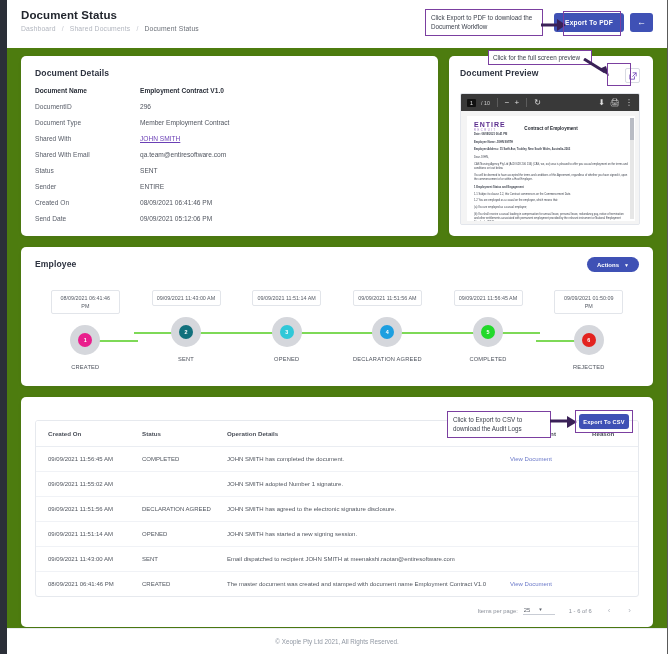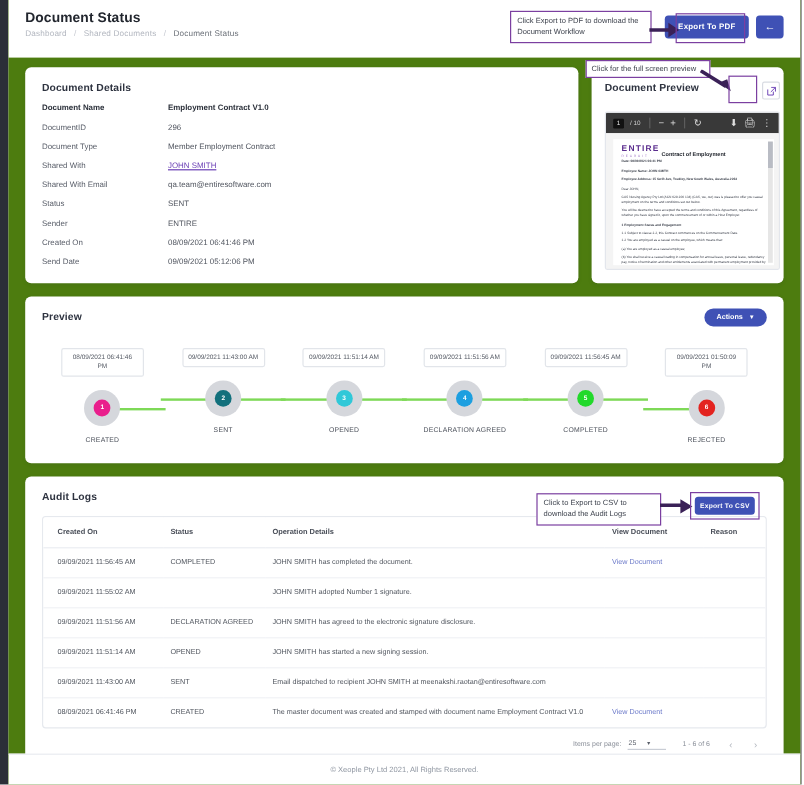--- a/index.html
+++ b/index.html
@@ -91,22 +91,22 @@
     background: #ffffff;
     border-radius: 5px;
     box-shadow: 0 1px 3px rgba(40,45,60,.10);
   }
   .card-title {
     font-size: 8.6px; font-weight: bold; color: #2e3340; letter-spacing: .1px;
   }
 
   
   .row1 { display: flex; padding: 8px 14px 0 14px; gap: 11px; }
-  .details-card { width: 461px; padding: 12px 14px 14px 14px; }
-  .preview-card { flex: 1; padding: 12px 3px 10px 11px; position: relative; }
+  .details-card { width: 417px; padding: 12px 14px 14px 14px; }
+  .preview-card { flex: 1; padding: 12px 13px 10px 11px; position: relative; }
 
   .dl-row { display: flex; margin-top: 9px; }
   .dl-row:first-of-type { margin-top: 12px; }
   .dl-label {
     width: 105px; flex: none;
     font-size: 6.6px; color: #585d68;
   }
   .dl-label.strong { font-weight: bold; color: #2b303a; }
   .dl-value { font-size: 6.6px; color: #50555f; }
   .dl-value.strong { font-weight: bold; color: #2b303a; }
@@ -384,21 +384,21 @@
     </div>
 
     <div class="anno" style="left:481px; top:50px; width:104px; padding:2px 4px;">Click for the full screen preview</div>
     <svg class="anno-arrow" style="left:575px; top:58px;" width="32" height="20" viewBox="0 0 32 20">
       <path d="M2 1 L23 14" stroke="#3a2157" stroke-width="3" fill="none"></path>
       <path d="M17 11 L27 18 L24 8 Z" fill="#3a2157"></path>
     </svg>
     <div class="anno-hl" style="left:600px; top:63px; width:24px; height:23px;"></div>
 
     <div class="card wf-card">
-      <div class="card-title">Preview</div>
+      <div class="card-title">Employee</div>
       <button class="actions-btn">
         <span>Actions</span>
         <span style="font-size:5px;">▼</span>
       </button>
 
       <div class="wf-track">
         <div class="wf-step">
           <div class="wf-time">08/09/2021 06:41:46 PM</div>
           <div class="wf-node-row">
             <div class="wf-line" style="left:50%; right:-2px;"></div>
@@ -460,21 +460,20 @@
             <div class="wf-ring">
               <div class="wf-dot" style="background:#e3231f;">6</div>
             </div>
           </div>
           <div class="wf-label">REJECTED</div>
         </div>
       </div>
     </div>
 
     <div class="card audit-card">
-      <div class="card-title">Audit Logs</div>
 
       <div class="table-box">
         <table class="audit">
           <thead>
             <tr>
               <th class="c-created">Created On</th>
               <th class="c-status">Status</th>
               <th class="c-details">Operation Details</th>
               <th class="c-view">View Document</th>
               <th class="c-reason">Reason</th>

